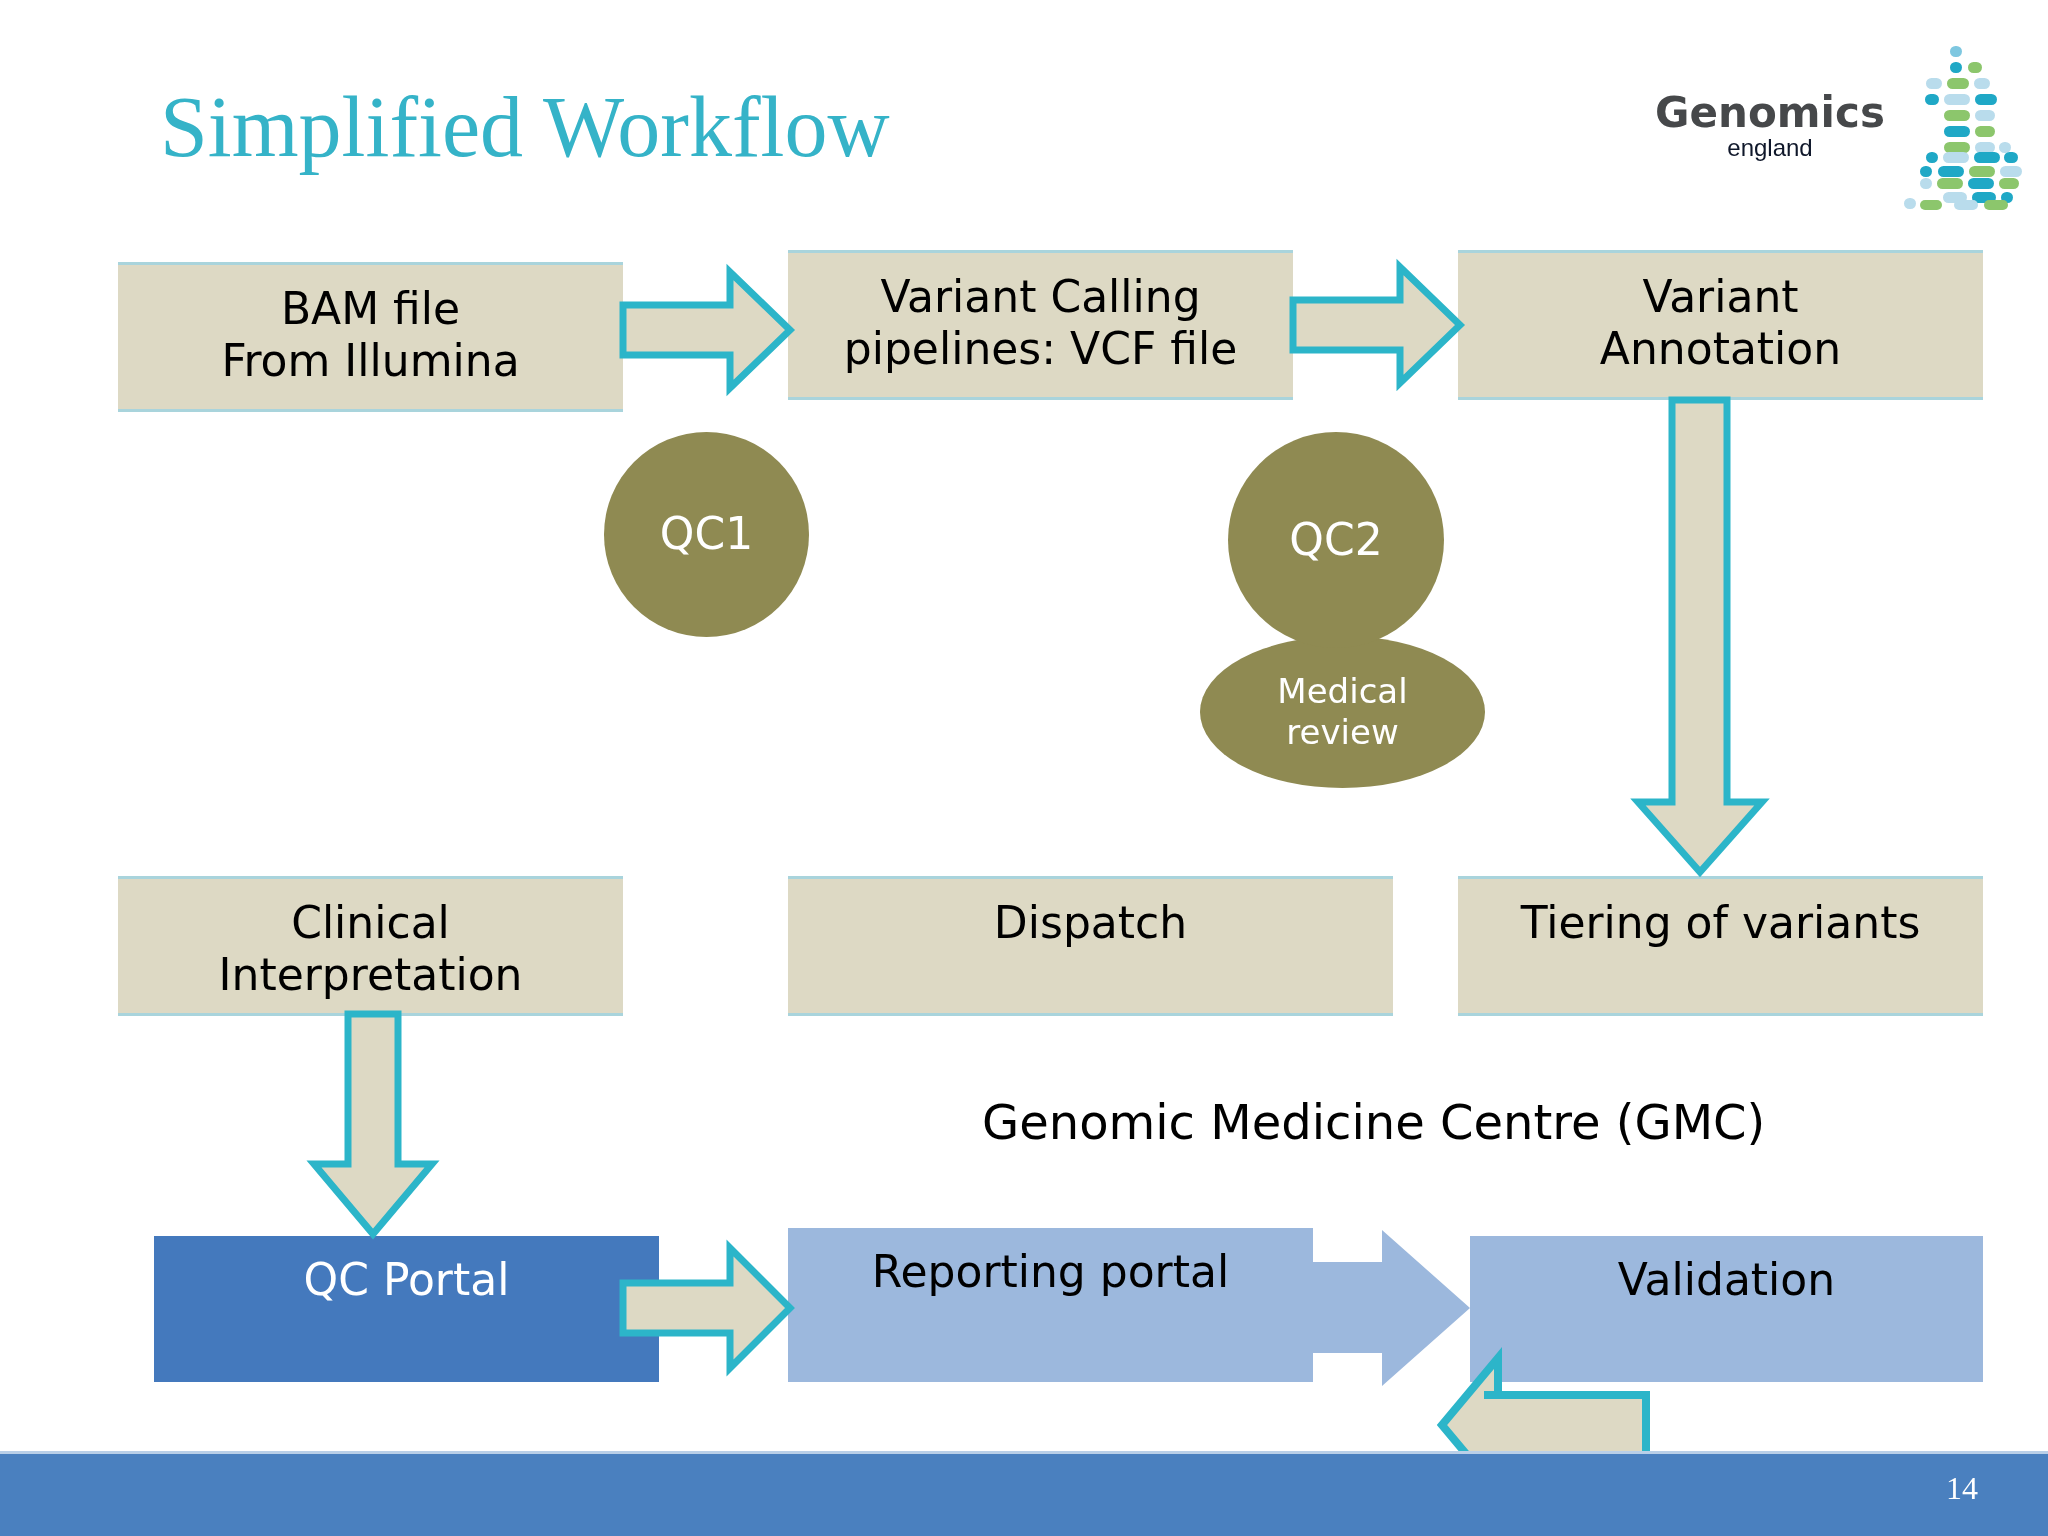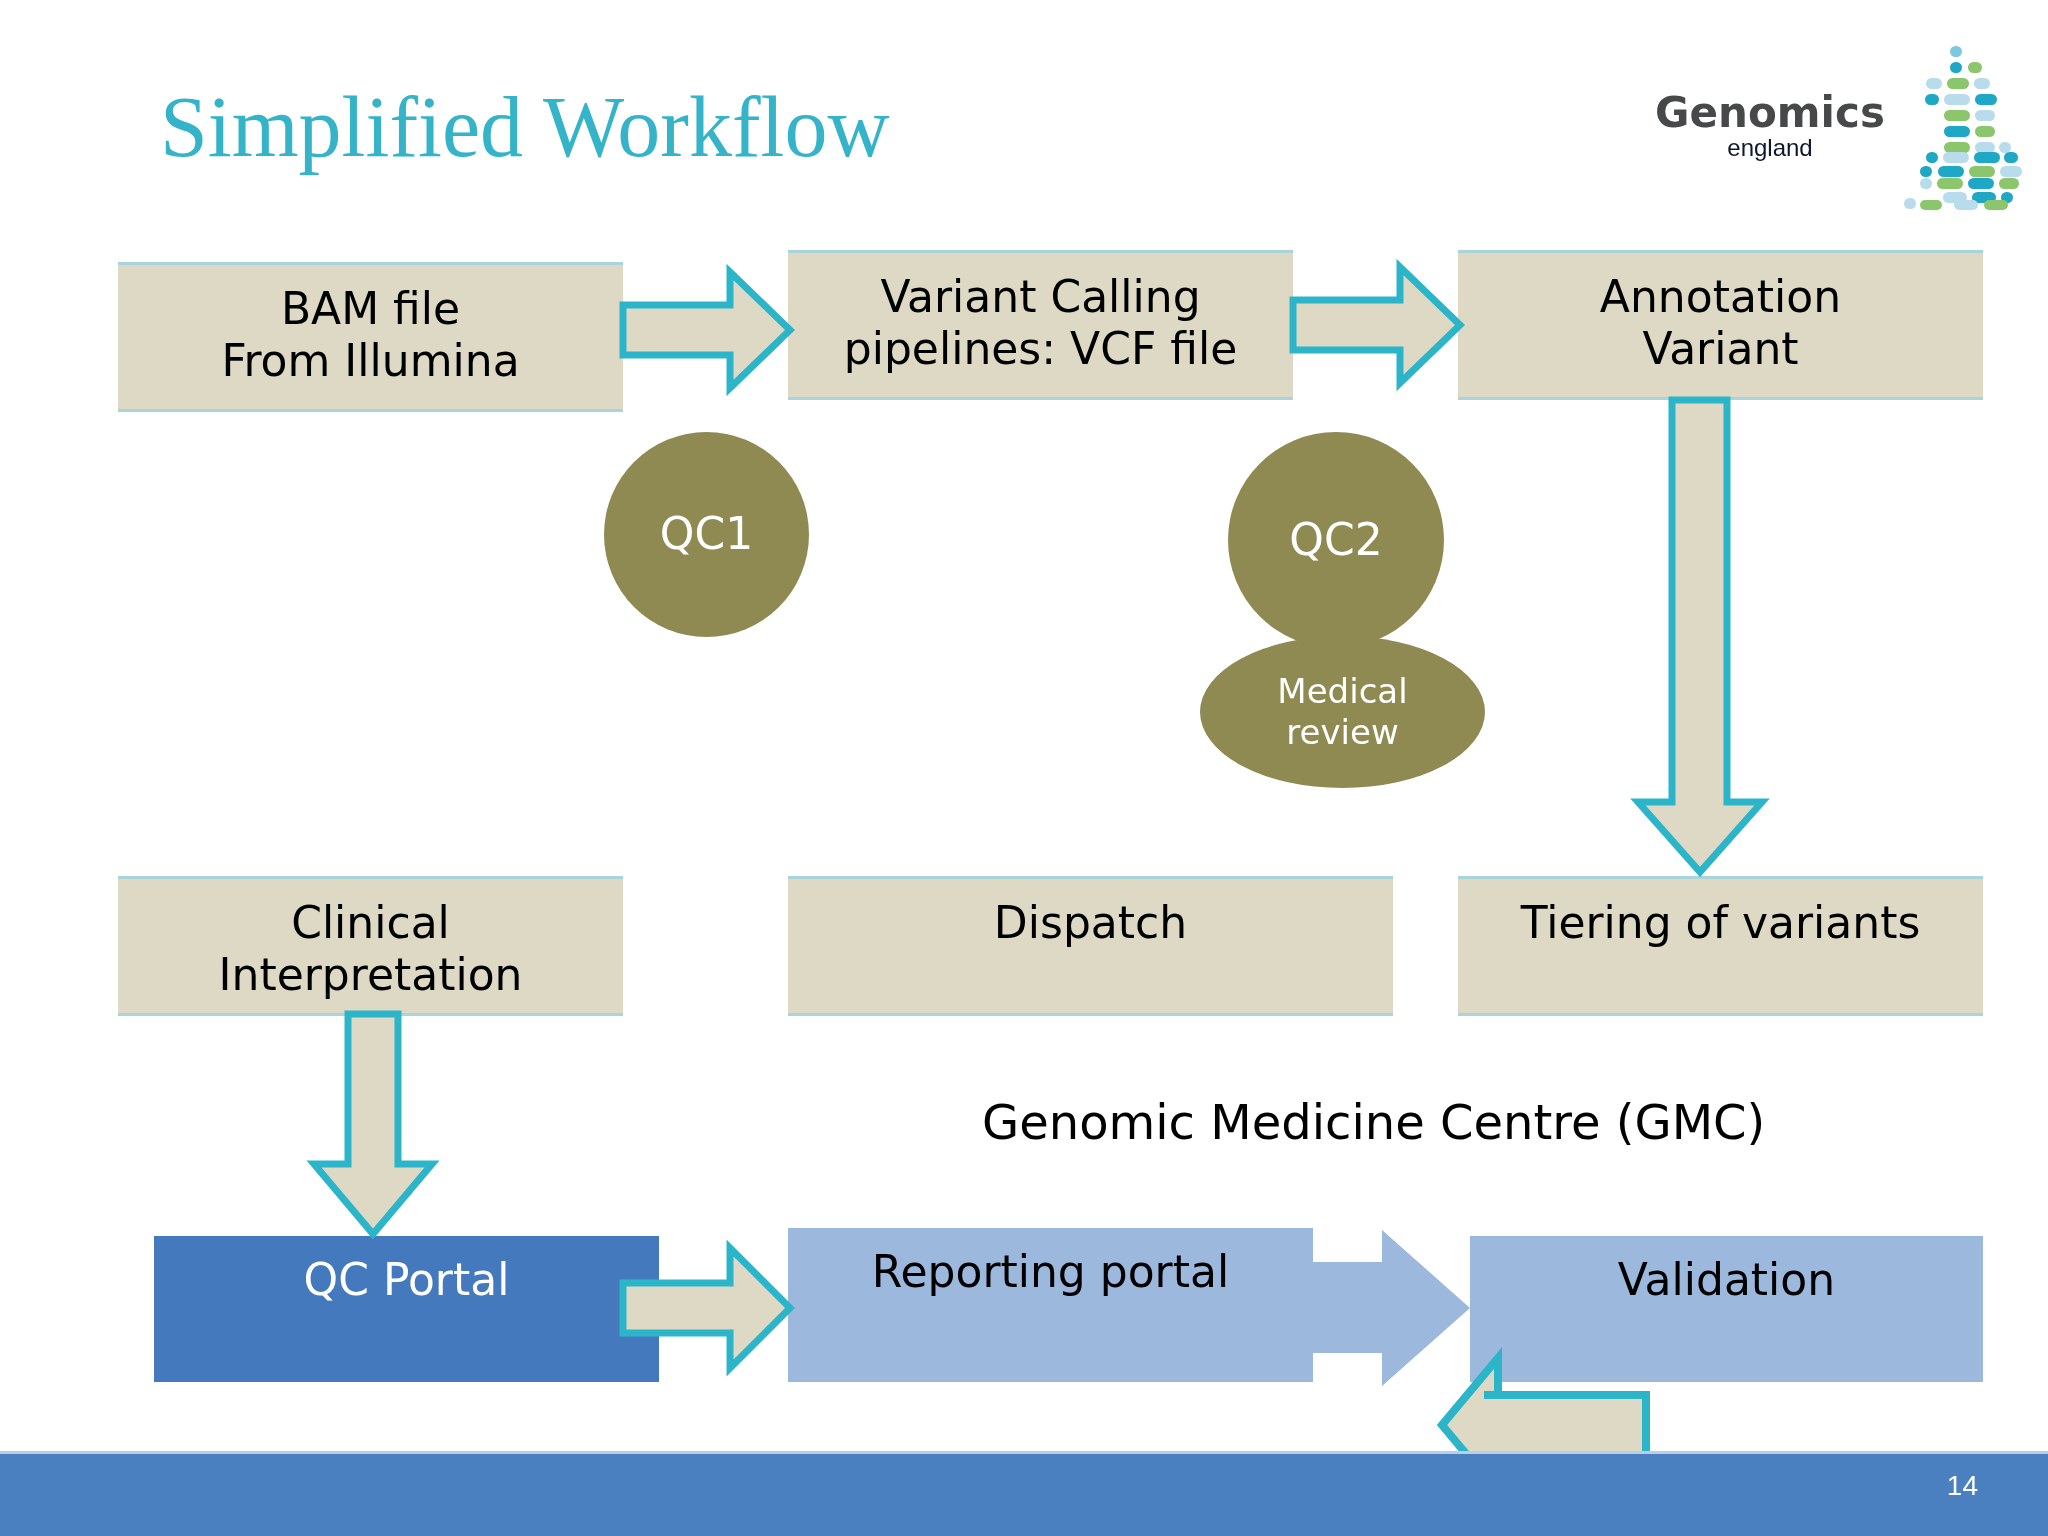--- a/index.html
+++ b/index.html
@@ -138,22 +138,22 @@
     bottom: 0;
     width: 2048px;
     height: 82px;
     background: #4a80bf;
   }
   #page-number {
     position: absolute;
     right: 70px;
     top: 16px;
     color: #ffffff;
-    font-family: Liberation Sans, sans-serif;
-    font-size: 28px;
+    font-family: Liberation Serif, serif;
+    font-size: 32px;
   }
   #bottom-bar-accent {
     position: absolute;
     left: 0;
     bottom: 82px;
     width: 2048px;
     height: 3px;
     background: #b9cfe8;
   }
 </style>
@@ -214,22 +214,22 @@
     <div>BAM file</div>
     <div>From Illumina</div>
   </div>
 
   <div class="fbox beige" style="left:788px; top:250px; width:505px; height:150px;">
     <div>Variant Calling</div>
     <div>pipelines: VCF file</div>
   </div>
 
   <div class="fbox beige" style="left:1458px; top:250px; width:525px; height:150px;">
+    <div>Variant</div>
     <div>Annotation</div>
-    <div>Variant</div>
   </div>
 
   <div class="olive" id="qc1" style="left:604px; top:432px; width:205px; height:205px;">
     <span>QC1</span>
   </div>
 
   <div class="olive" id="medical-review" style="left:1200px; top:636px; width:285px; height:152px;">
     <span>
       <span>Medical</span><br>
       <span>review</span>

